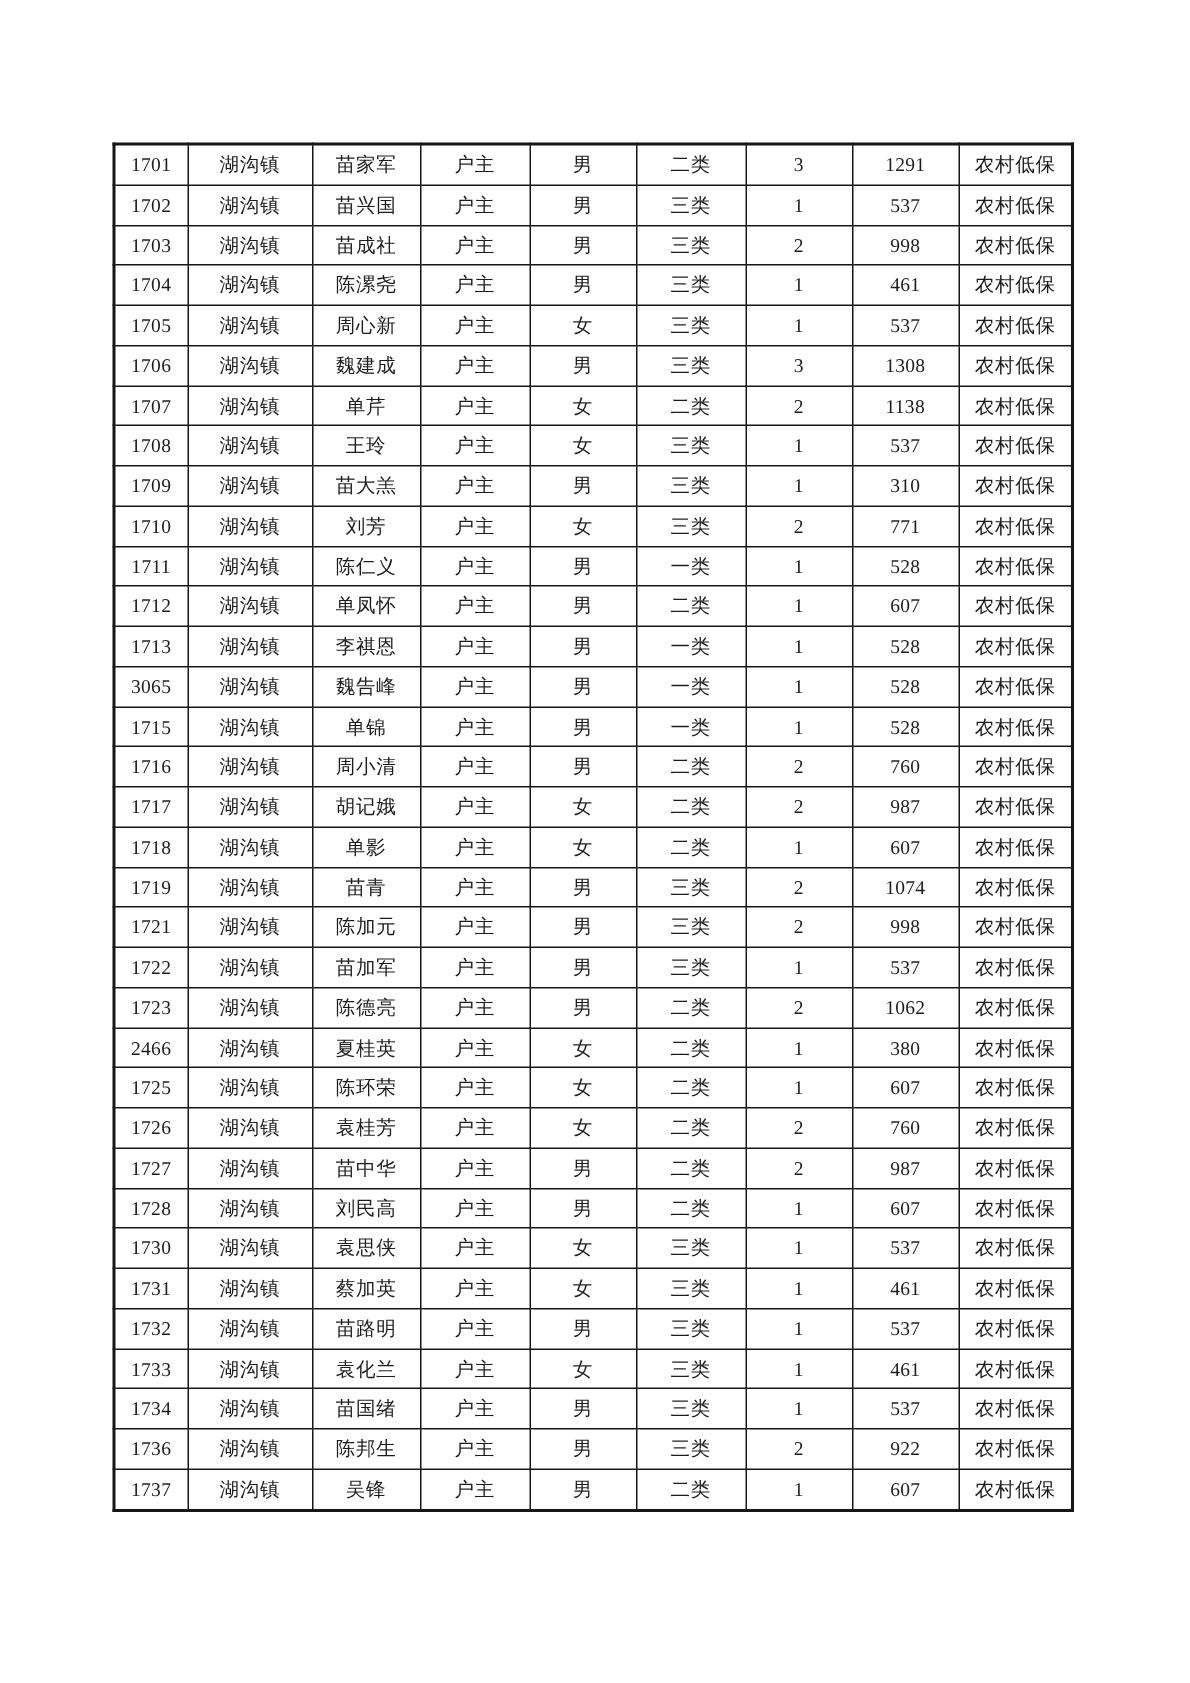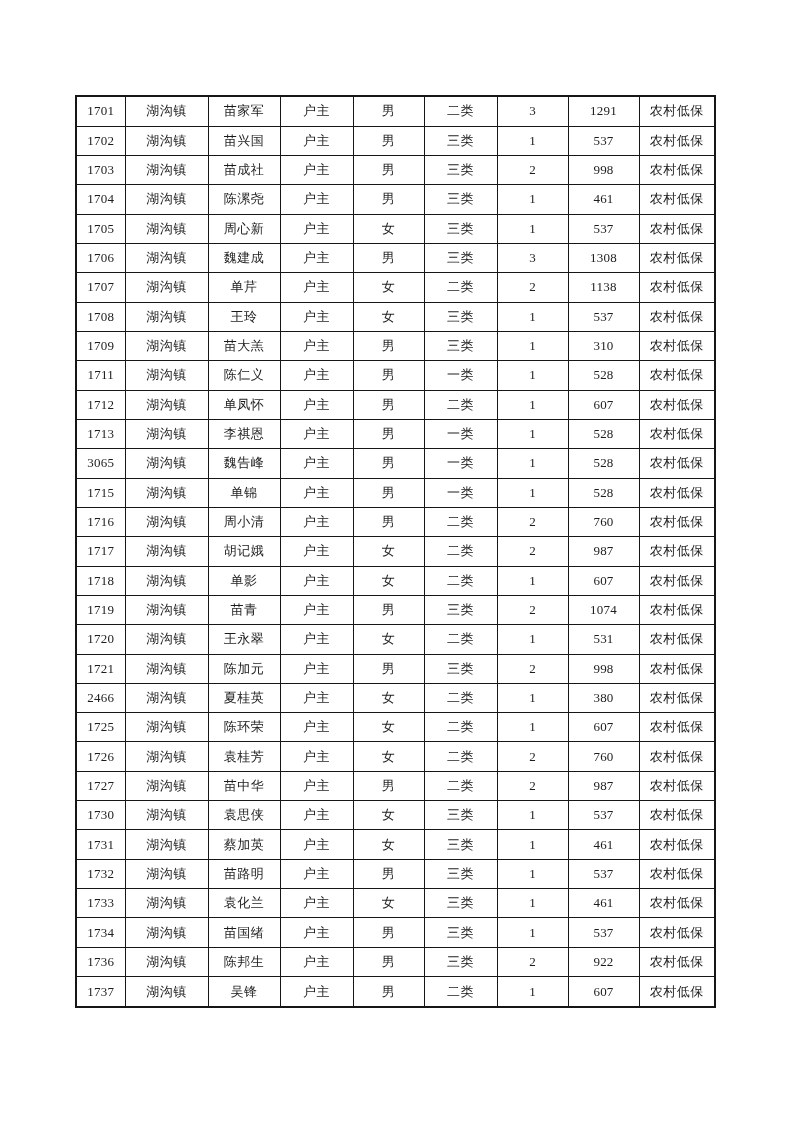--- a/index.html
+++ b/index.html
@@ -170,20 +170,31 @@
             <td>湖沟镇</td>
             <td>苗大羔</td>
             <td>户主</td>
             <td>男</td>
             <td>三类</td>
             <td class="num">1</td>
             <td class="num">310</td>
             <td>农村低保</td>
           </tr>
           <tr>
+            <td class="num">1710</td>
+            <td>湖沟镇</td>
+            <td>刘芳</td>
+            <td>户主</td>
+            <td>女</td>
+            <td>三类</td>
+            <td class="num">2</td>
+            <td class="num">771</td>
+            <td>农村低保</td>
+          </tr>
+          <tr>
             <td class="num">1711</td>
             <td>湖沟镇</td>
             <td>陈仁义</td>
             <td>户主</td>
             <td>男</td>
             <td>一类</td>
             <td class="num">1</td>
             <td class="num">528</td>
             <td>农村低保</td>
           </tr>
@@ -269,42 +280,53 @@
             <td>湖沟镇</td>
             <td>苗青</td>
             <td>户主</td>
             <td>男</td>
             <td>三类</td>
             <td class="num">2</td>
             <td class="num">1074</td>
             <td>农村低保</td>
           </tr>
           <tr>
-            <td class="num">1720</td>
-            <td>湖沟镇</td>
-            <td>王永翠</td>
-            <td>户主</td>
-            <td>女</td>
-            <td>二类</td>
-            <td class="num">1</td>
-            <td class="num">531</td>
-            <td>农村低保</td>
-          </tr>
-          <tr>
             <td class="num">1721</td>
             <td>湖沟镇</td>
             <td>陈加元</td>
             <td>户主</td>
             <td>男</td>
             <td>三类</td>
             <td class="num">2</td>
             <td class="num">998</td>
             <td>农村低保</td>
           </tr>
           <tr>
+            <td class="num">1722</td>
+            <td>湖沟镇</td>
+            <td>苗加军</td>
+            <td>户主</td>
+            <td>男</td>
+            <td>三类</td>
+            <td class="num">1</td>
+            <td class="num">537</td>
+            <td>农村低保</td>
+          </tr>
+          <tr>
+            <td class="num">1723</td>
+            <td>湖沟镇</td>
+            <td>陈德亮</td>
+            <td>户主</td>
+            <td>男</td>
+            <td>二类</td>
+            <td class="num">2</td>
+            <td class="num">1062</td>
+            <td>农村低保</td>
+          </tr>
+          <tr>
             <td class="num">2466</td>
             <td>湖沟镇</td>
             <td>夏桂英</td>
             <td>户主</td>
             <td>女</td>
             <td>二类</td>
             <td class="num">1</td>
             <td class="num">380</td>
             <td>农村低保</td>
           </tr>
@@ -332,20 +354,31 @@
           </tr>
           <tr>
             <td class="num">1727</td>
             <td>湖沟镇</td>
             <td>苗中华</td>
             <td>户主</td>
             <td>男</td>
             <td>二类</td>
             <td class="num">2</td>
             <td class="num">987</td>
+            <td>农村低保</td>
+          </tr>
+          <tr>
+            <td class="num">1728</td>
+            <td>湖沟镇</td>
+            <td>刘民高</td>
+            <td>户主</td>
+            <td>男</td>
+            <td>二类</td>
+            <td class="num">1</td>
+            <td class="num">607</td>
             <td>农村低保</td>
           </tr>
           <tr>
             <td class="num">1730</td>
             <td>湖沟镇</td>
             <td>袁思侠</td>
             <td>户主</td>
             <td>女</td>
             <td>三类</td>
             <td class="num">1</td>

